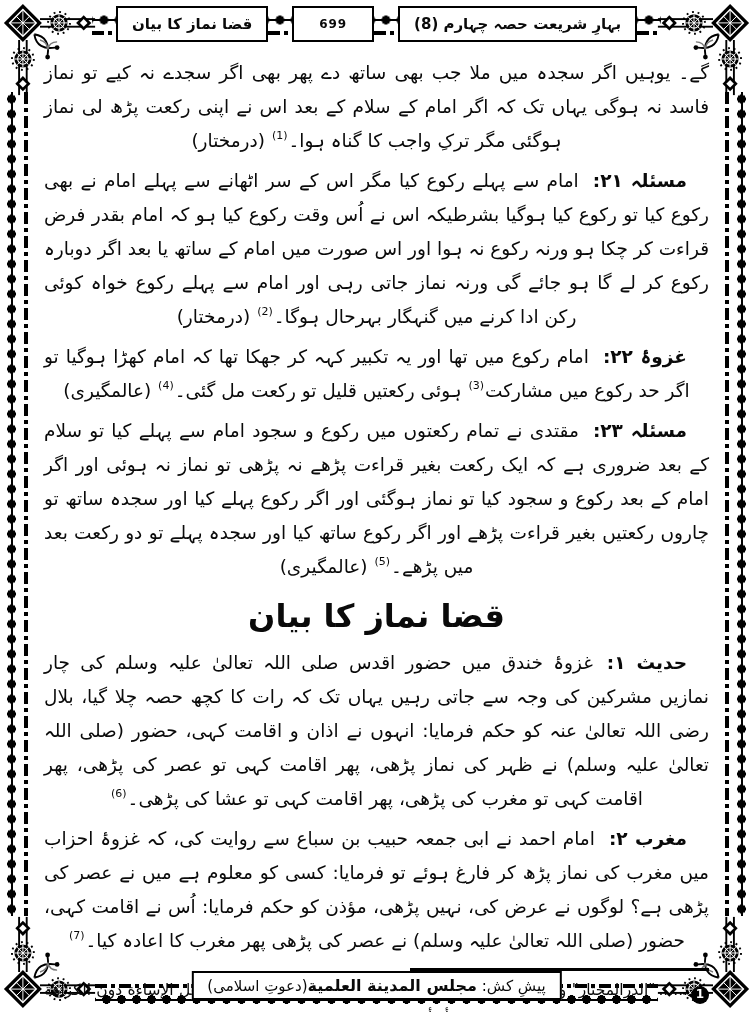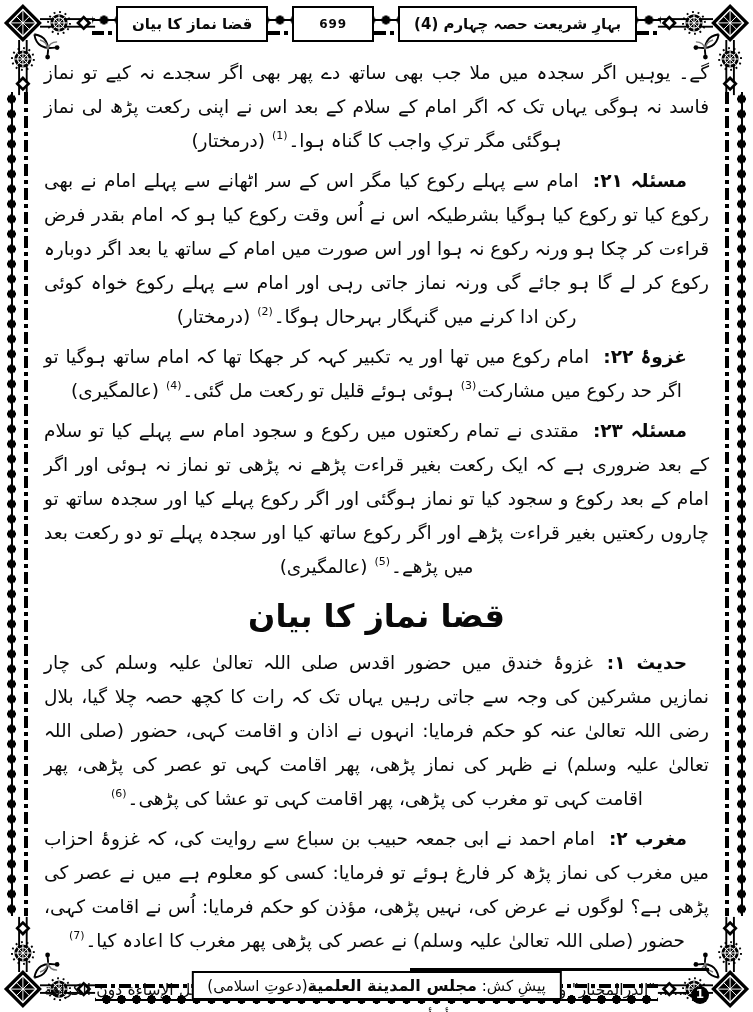--- a/index.html
+++ b/index.html
@@ -111,21 +111,21 @@
     </svg>
   <svg class="corner br">
       <use href="#corner"></use>
     </svg>
 
   <div class="runhead">
     <div class="hseg">
         <div class="beads-h"></div>
         <div class="dash-h"></div>
       </div>
-    <div class="hbox">بہارِ شریعت حصہ چہارم (4)</div>
+    <div class="hbox">بہارِ شریعت حصہ چہارم (8)</div>
     <div class="hseg">
         <div class="beads-h"></div>
         <div class="dash-h"></div>
       </div>
     <div class="hbox num">699</div>
     <div class="hseg">
         <div class="beads-h"></div>
         <div class="dash-h"></div>
       </div>
     <div class="hbox">قضا نماز کا بیان</div>
@@ -134,21 +134,21 @@
         <div class="dash-h"></div>
       </div>
   </div>
 
   <div class="content">
 
     <p class="para"><span>گے۔ یوہیں اگر سجدہ میں ملا جب بھی ساتھ دے پھر بھی اگر سجدے نہ کیے تو نماز فاسد نہ ہوگی یہاں تک کہ اگر امام کے سلام کے بعد اس نے اپنی رکعت پڑھ لی نماز ہوگئی مگر ترکِ واجب کا گناہ ہوا۔</span><sup class="fnref">(1)</sup> <span class="src">(درمختار)</span></p>
 
     <p class="para indent"><b class="plabel">مسئلہ ۲۱:</b><span>امام سے پہلے رکوع کیا مگر اس کے سر اٹھانے سے پہلے امام نے بھی رکوع کیا تو رکوع کیا ہوگیا بشرطیکہ اس نے اُس وقت رکوع کیا ہو کہ امام بقدر فرض قراءت کر چکا ہو ورنہ رکوع نہ ہوا اور اس صورت میں امام کے ساتھ یا بعد اگر دوبارہ رکوع کر لے گا ہو جائے گی ورنہ نماز جاتی رہی اور امام سے پہلے رکوع خواہ کوئی رکن ادا کرنے میں گنہگار بہرحال ہوگا۔</span><sup class="fnref">(2)</sup> <span class="src">(درمختار)</span></p>
 
-    <p class="para indent"><b class="plabel">غزوۂ ۲۲:</b><span>امام رکوع میں تھا اور یہ تکبیر کہہ کر جھکا تھا کہ امام ساتھ ہوگیا تو اگر حد رکوع میں مشارکت</span><sup class="fnref">(3)</sup><span> ہوئی ہوئے قلیل تو رکعت مل گئی۔</span><sup class="fnref">(4)</sup> <span class="src">(عالمگیری)</span></p>
+    <p class="para indent"><b class="plabel">غزوۂ ۲۲:</b><span>امام رکوع میں تھا اور یہ تکبیر کہہ کر جھکا تھا کہ امام کھڑا ہوگیا تو اگر حد رکوع میں مشارکت</span><sup class="fnref">(3)</sup><span> ہوئی رکعتیں قلیل تو رکعت مل گئی۔</span><sup class="fnref">(4)</sup> <span class="src">(عالمگیری)</span></p>
 
     <p class="para indent"><b class="plabel">مسئلہ ۲۳:</b><span>مقتدی نے تمام رکعتوں میں رکوع و سجود امام سے پہلے کیا تو سلام کے بعد ضروری ہے کہ ایک رکعت بغیر قراءت پڑھے نہ پڑھی تو نماز نہ ہوئی اور اگر امام کے بعد رکوع و سجود کیا تو نماز ہوگئی اور اگر رکوع پہلے کیا اور سجدہ ساتھ تو چاروں رکعتیں بغیر قراءت پڑھے اور اگر رکوع ساتھ کیا اور سجدہ پہلے تو دو رکعت بعد میں پڑھے۔</span><sup class="fnref">(5)</sup> <span class="src">(عالمگیری)</span></p>
 
     <h1 class="main-heading">قضا نماز کا بیان</h1>
 
     <p class="para indent"><b class="plabel">حدیث ۱:</b><span>غزوۂ خندق میں حضور اقدس صلی اللہ تعالیٰ علیہ وسلم کی چار نمازیں مشرکین کی وجہ سے جاتی رہیں یہاں تک کہ رات کا کچھ حصہ چلا گیا، بلال رضی اللہ تعالیٰ عنہ کو حکم فرمایا: انہوں نے اذان و اقامت کہی، حضور (صلی اللہ تعالیٰ علیہ وسلم) نے ظہر کی نماز پڑھی، پھر اقامت کہی تو عصر کی پڑھی، پھر اقامت کہی تو مغرب کی پڑھی، پھر اقامت کہی تو عشا کی پڑھی۔</span><sup class="fnref">(6)</sup></p>
 
     <p class="para indent"><b class="plabel">مغرب ۲:</b><span>امام احمد نے ابی جمعہ حبیب بن سباع سے روایت کی، کہ غزوۂ احزاب میں مغرب کی نماز پڑھ کر فارغ ہوئے تو فرمایا: کسی کو معلوم ہے میں نے عصر کی پڑھی ہے؟ لوگوں نے عرض کی، نہیں پڑھی، مؤذن کو حکم فرمایا: اُس نے اقامت کہی، حضور (صلی اللہ تعالیٰ علیہ وسلم) نے عصر کی پڑھی پھر مغرب کا اعادہ کیا۔</span><sup class="fnref">(7)</sup></p>
 
     <div class="fnsep"></div>

